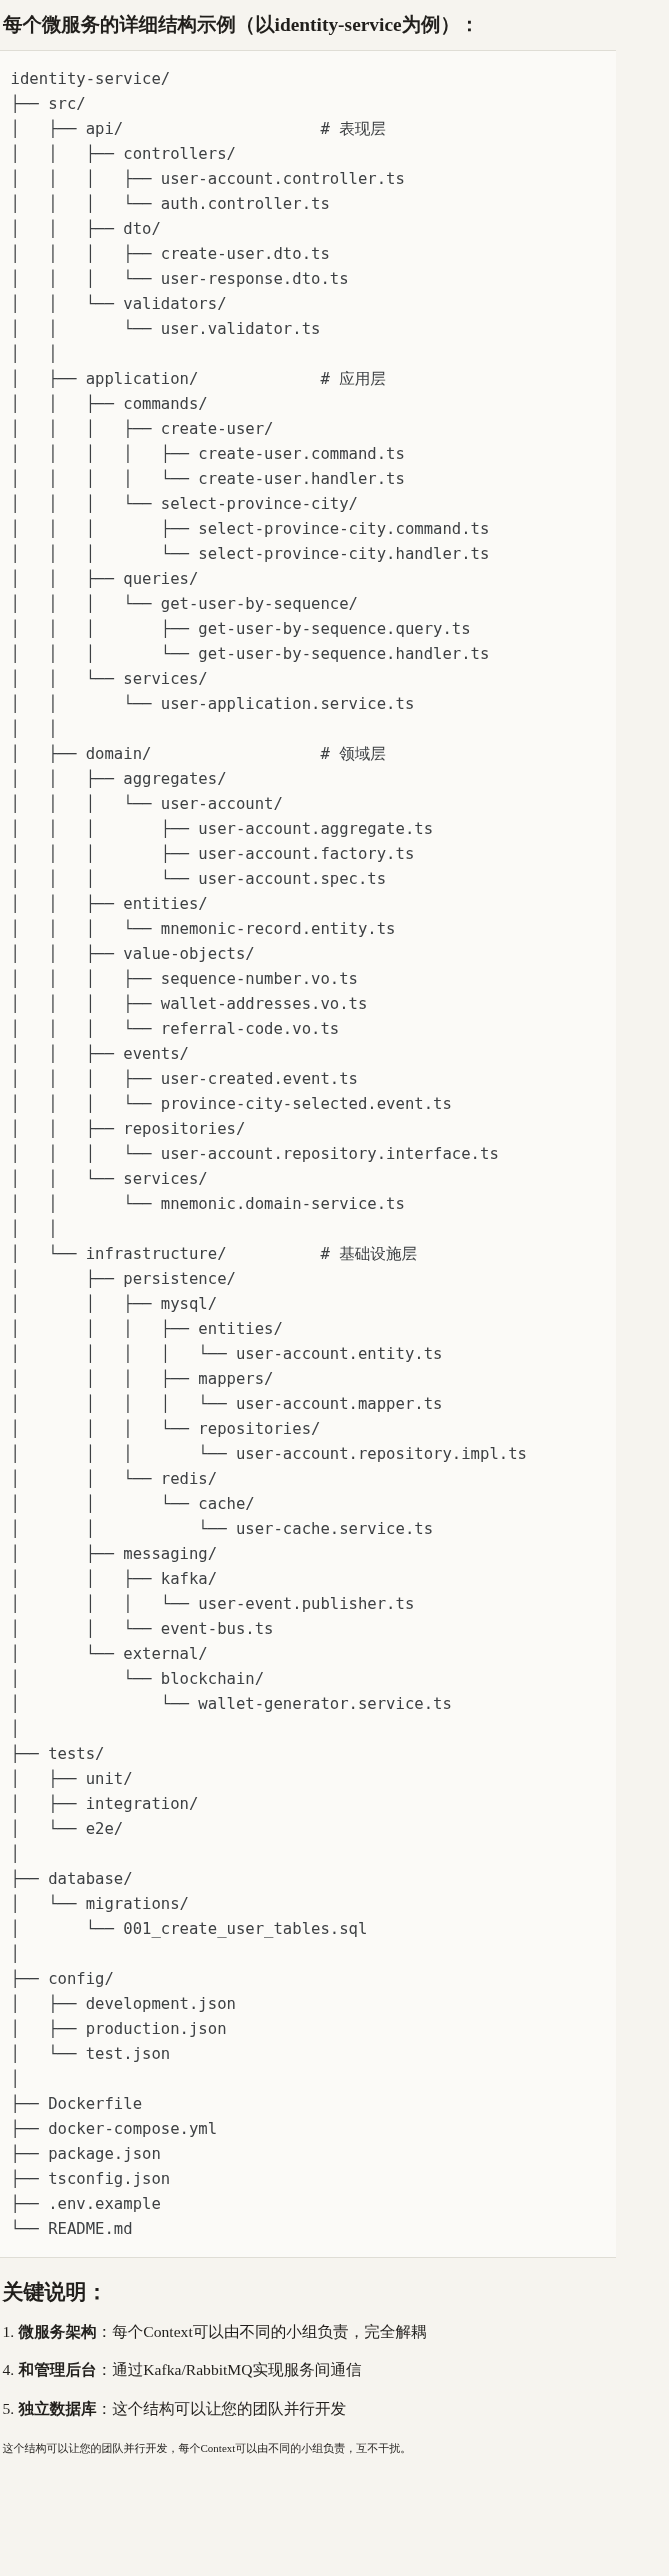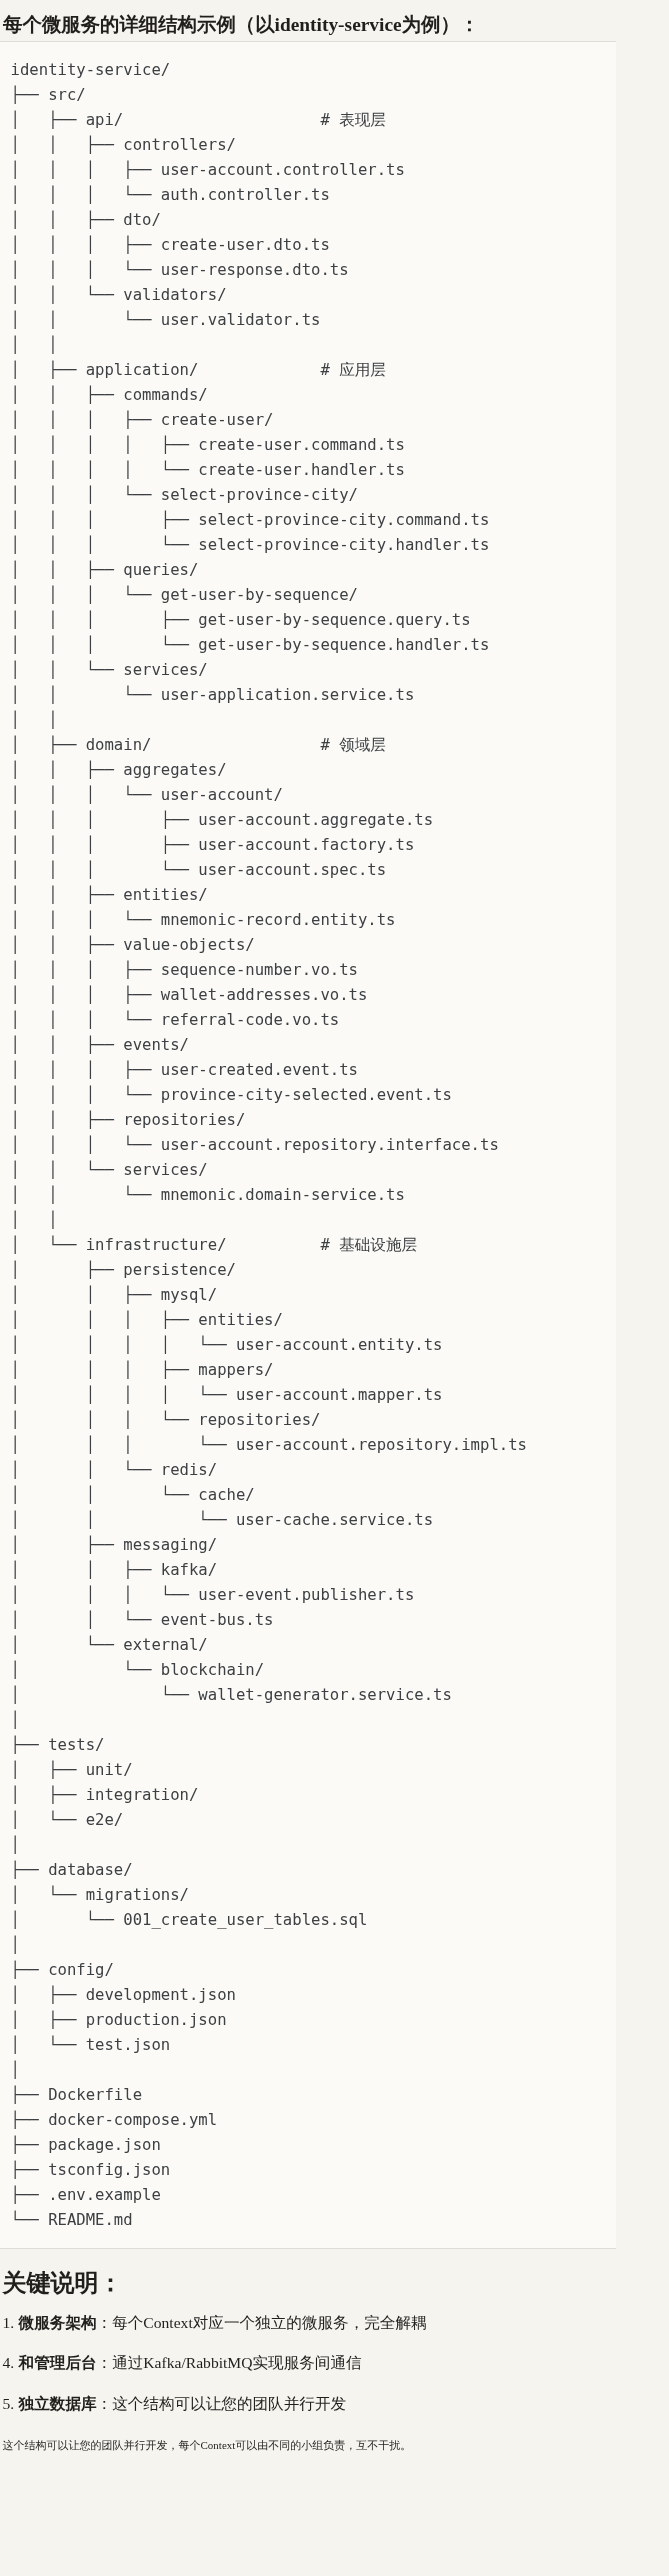--- a/index.html
+++ b/index.html
@@ -26,55 +26,55 @@
   .doc-title {
     margin: 0 5px 0 3.1px;
     padding-top: 10.6px;
     font-size: 19.4px;
     line-height: 28px;
     font-weight: bold;
     color: var(--body_text);
   }
 
   .code-block {
-    margin-top: 2px;
+    margin-top: 11px;
     background: var(--code_bg);
     border-top: 1.3px solid var(--divider);
     border-bottom: 1.3px solid var(--divider);
     padding: 16.3px 15px 15.6px 10.6px;
   }
   .code-block pre {
     margin: 0;
     font-family: "DejaVu Sans Mono", "Liberation Mono", monospace;
     font-size: 15.6px;
     line-height: 25px;
     white-space: pre;
     color: var(--code_text);
   }
 
   .notes { margin: 0 5px 0 2.5px; }
   .notes-heading {
     margin: 20.6px 0 0 0;
-    font-size: 24px;
+    font-size: 21px;
     line-height: 27.5px;
     font-weight: bold;
   }
   .notes-list {
     list-style: none;
     margin: 12px 0 0 0;
     padding: 0;
   }
   .notes-list li {
     font-size: 15.6px;
     line-height: 25px;
     margin: 0 0 13.8px 0;
     white-space: nowrap;
   }
   .li-num { margin-right: 4.4px; }
-  .li-term { font-weight: bold; font-family: Liberation Mono, monospace; }
+  .li-term { font-weight: bold; }
   .notes-footer {
     margin: 5px 0 0 0;
     font-size: 11px;
     line-height: 26px;
     white-space: nowrap;
   }
 </style>
 </head>
 <body>
 
@@ -170,21 +170,21 @@
 ├── tsconfig.json
 ├── .env.example
 └── README.md</pre>
   </div>
 
   <div class="notes">
     <h3 class="notes-heading">关键说明：</h3>
 
     <ol class="notes-list">
       <li>
-        <span class="li-num">1.</span><span class="li-term">微服务架构</span><span class="li-desc">：每个Context对应一个独立的微服务，完全解耦</span>
+        <span class="li-num">1.</span><span class="li-term">微服务架构</span><span class="li-desc">：每个Context可以由不同的小组负责，完全解耦</span>
       </li>
       <li>
         <span class="li-num">4.</span><span class="li-term">和管理后台</span><span class="li-desc">：通过Kafka/RabbitMQ实现服务间通信</span>
       </li>
       <li>
         <span class="li-num">5.</span><span class="li-term">独立数据库</span><span class="li-desc">：这个结构可以让您的团队并行开发</span>
       </li>
     </ol>
 
     <p class="notes-footer">这个结构可以让您的团队并行开发，每个Context可以由不同的小组负责，互不干扰。</p>

